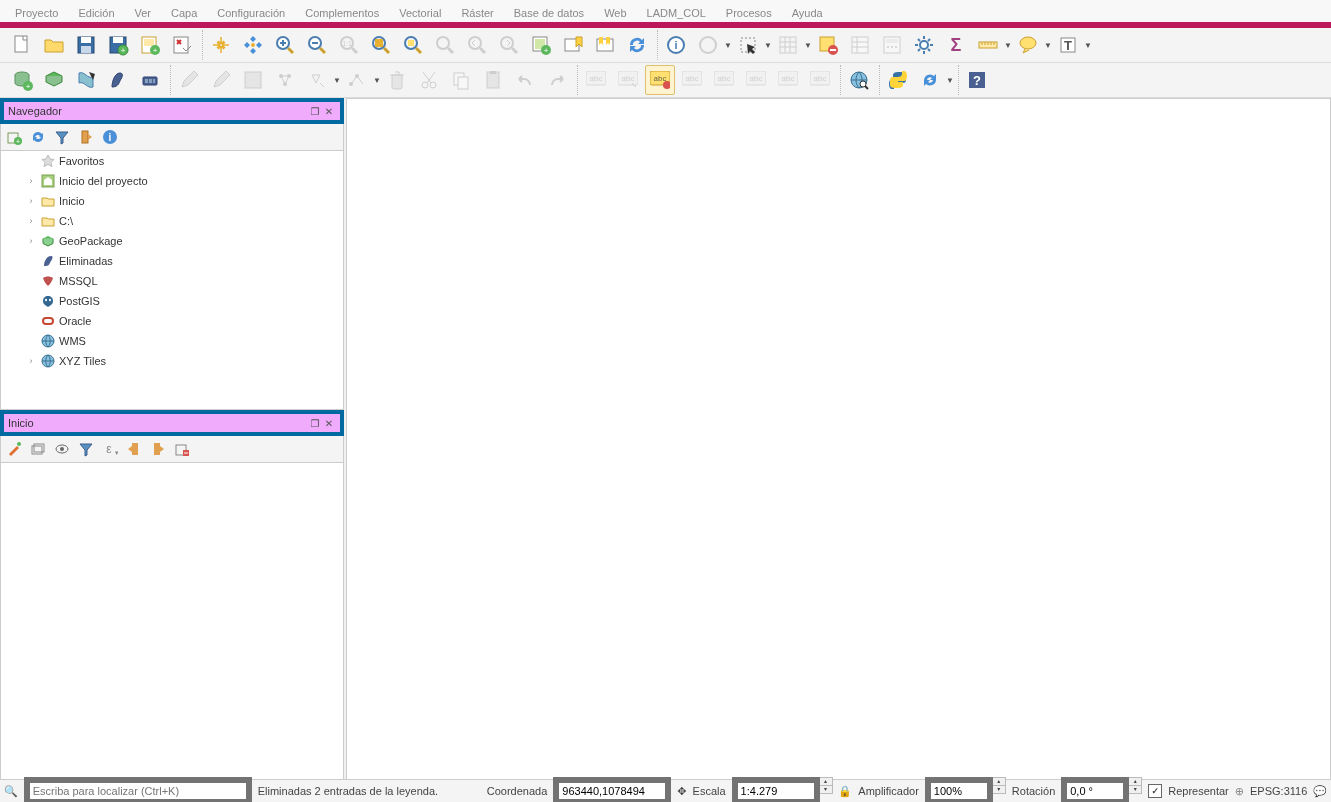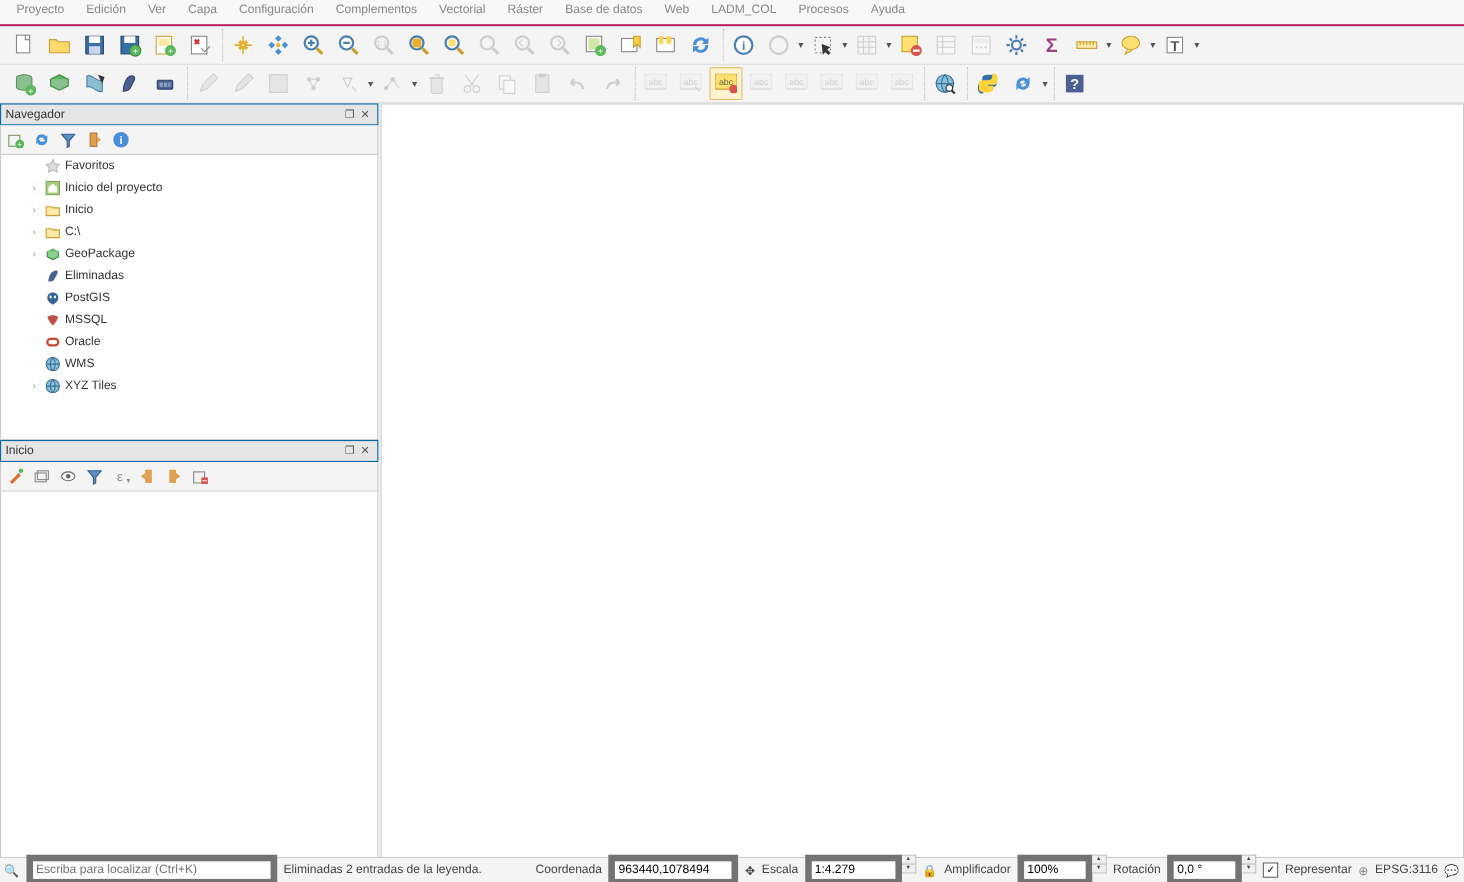--- a/index.html
+++ b/index.html
@@ -1,27 +1,27 @@
 <!DOCTYPE html>
 <html><head>
 <meta charset="utf-8">
 <style>
 body{margin:0;font-family:"Segoe UI",Tahoma,sans-serif;font-size:11px;color:#444;background:#f0f0f0;overflow:hidden;width:1331px;height:802px;position:relative}
-.menubar{height:22px;background:#f8f8f8;display:flex;align-items:flex-start;padding:0 5px;border-bottom:2px solid #be185d}
+.menubar{height:22px;background:#f8f8f8;display:flex;align-items:flex-end;padding:0 5px;border-bottom:6px solid #be185d}
 .menubar span{padding:3px 10px;color:#888;cursor:default}
 .toolbar{height:34px;background:#f4f4f4;border-bottom:1px solid #dcdcdc;display:flex;align-items:center;padding:0 2px}
 .tgrp{display:flex;align-items:center;border-left:1px dotted #bbb;padding:0 2px;margin-left:2px;height:30px}
 .tgrp:first-child{border-left:none}
 .tbtn{width:28px;height:28px;display:flex;align-items:center;justify-content:center;margin:0 1px;border:1px solid transparent;border-radius:2px;cursor:pointer}
 .tbtn.dis{opacity:.35;cursor:default}
 .tbtn.act{background:#fff3d0;border-color:#e0c070}
 .dd{width:8px;font-size:8px;color:#555;display:flex;align-items:center;justify-content:center}
 .main{display:flex;height:756px}
 .left{width:344px;display:flex;flex-direction:column;background:#f8f8f8}
-.panel-hdr{height:18px;background:#e5e5e5;border:1px solid #0369a1;display:flex;align-items:center;padding:0 4px;font-size:11px;color:#333}
+.panel-hdr{height:18px;background:#f0abfc;border:4px solid #0369a1;display:flex;align-items:center;padding:0 4px;font-size:11px;color:#333}
 .panel-hdr .sp{flex:1}
 .panel-hdr .pb{width:14px;height:14px;display:flex;align-items:center;justify-content:center;font-size:10px;cursor:pointer;color:#555}
 .ptb{height:26px;background:#f4f4f4;display:flex;align-items:center;padding:0 4px;gap:6px;border:1px solid #ccc;border-top:none}
 .ptb .ib{width:18px;height:18px;display:flex;align-items:center;justify-content:center;cursor:pointer}
 .tree{flex:1;background:#fff;border:1px solid #ccc;border-top:none;overflow-y:scroll;position:relative}
 .tree-row{height:20px;display:flex;align-items:center;padding-left:24px;font-size:11px;color:#333}
 .tree-row .exp{width:12px;font-size:9px;color:#888;text-align:center}
 .tree-row .ic{width:16px;height:16px;display:flex;align-items:center;justify-content:center;margin:0 3px}
 .layers-body{flex:1;background:#fff;border:1px solid #ccc;border-top:none}
 .canvas{flex:1;background:#fff;border:1px solid #ccc;margin-left:2px}
@@ -568,35 +568,35 @@
             <svg width="14" height="14">
               <path d="M3 12c0-5 3-10 7-10 2 0 2 2 0 5s-1 5-7 5z" fill="#4a6090"></path>
             </svg>
           </span>
           <span>Eliminadas</span>
         </div>
         <div class="tree-row">
           <span class="exp"></span>
           <span class="ic">
             <svg width="14" height="14">
+              <path d="M2 4c3-2 7-2 10 0-1 3-2 5-5 8-3-3-4-5-5-8z" fill="#c0504d"></path>
+            </svg>
+          </span>
+          <span>MSSQL</span>
+        </div>
+        <div class="tree-row">
+          <span class="exp"></span>
+          <span class="ic">
+            <svg width="14" height="14">
               <path d="M7 2c3 0 5 2 5 5 0 2-1 3-2 4l-3 2-3-2c-1-1-2-2-2-4 0-3 2-5 5-5z" fill="#336791"></path>
               <ellipse cx="5" cy="6" rx="1" ry="1.3" fill="#fff"></ellipse>
               <ellipse cx="9" cy="6" rx="1" ry="1.3" fill="#fff"></ellipse>
             </svg>
           </span>
           <span>PostGIS</span>
-        </div>
-        <div class="tree-row">
-          <span class="exp"></span>
-          <span class="ic">
-            <svg width="14" height="14">
-              <path d="M2 4c3-2 7-2 10 0-1 3-2 5-5 8-3-3-4-5-5-8z" fill="#c0504d"></path>
-            </svg>
-          </span>
-          <span>MSSQL</span>
         </div>
         <div class="tree-row">
           <span class="exp"></span>
           <span class="ic">
             <svg width="14" height="14">
               <rect x="2" y="4" width="10" height="6" rx="3" fill="none" stroke="#c74634" stroke-width="2"></rect>
             </svg>
           </span>
           <span>Oracle</span>
         </div>

